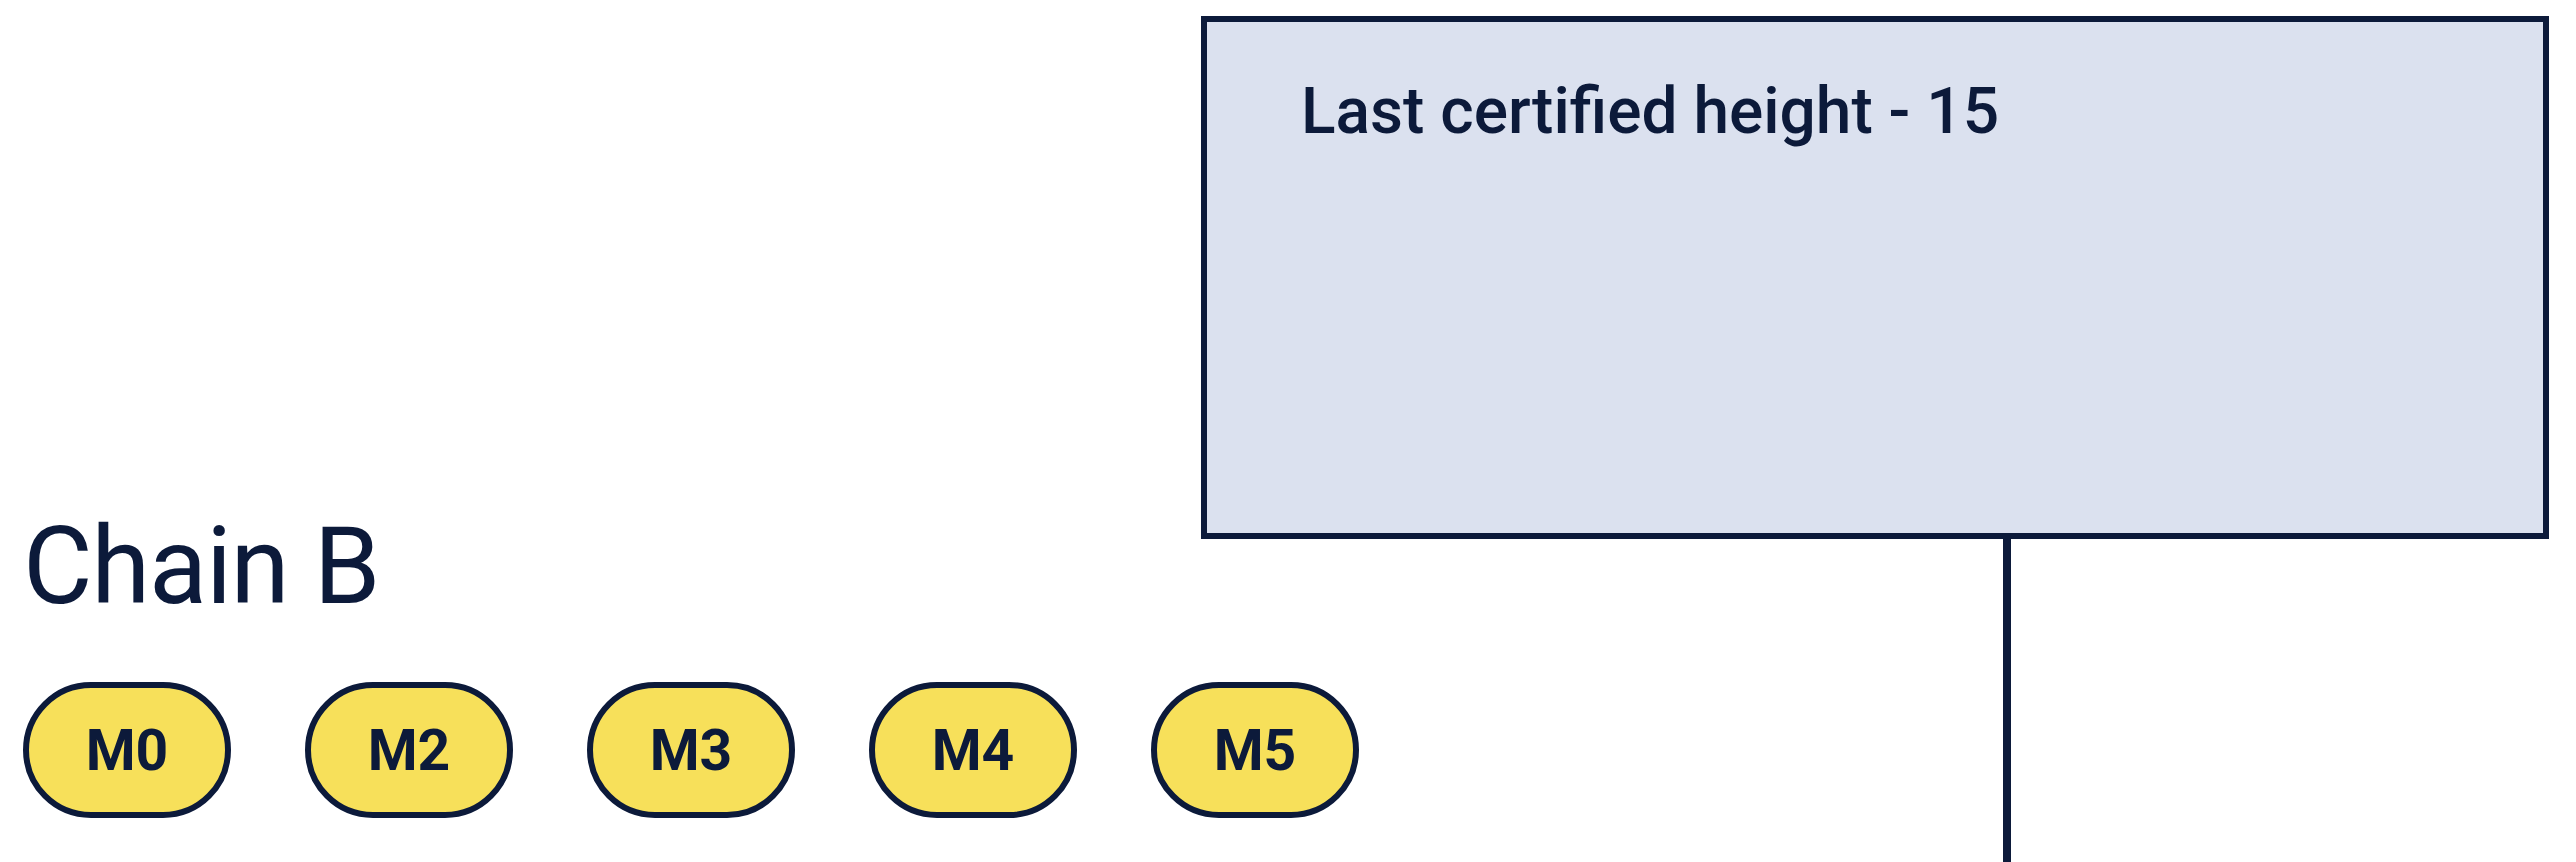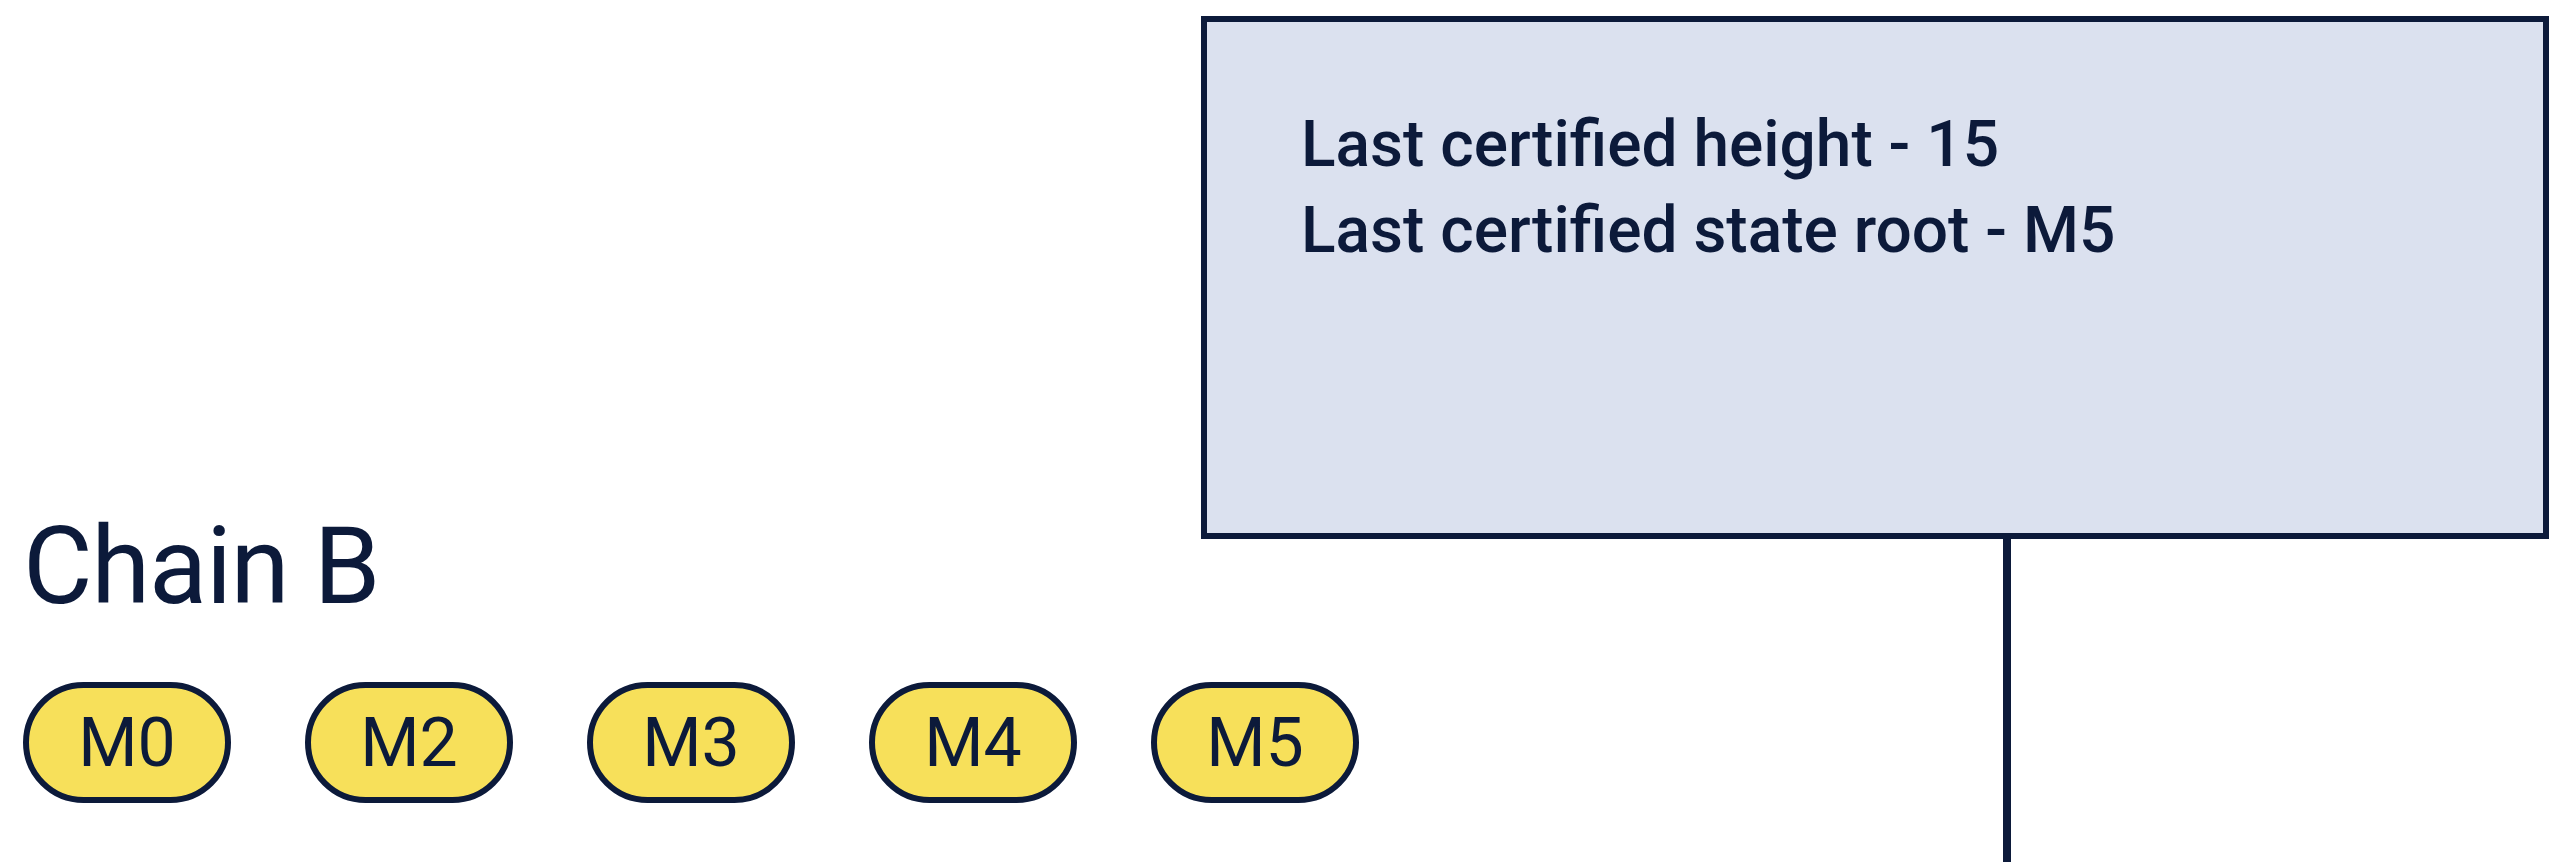--- a/index.html
+++ b/index.html
@@ -32,43 +32,43 @@
 
   .pill-row{
     position:absolute;
     left:23px;
     top:682px;
     display:flex;
     gap:74px;
   }
   .pill{
     min-width:208px;
-    height:121px;
+    height:136px;
     padding:0 40px;
     border-radius:74px;
     background:var(--pill);
     border:6.7px solid var(--pill-border);
     box-sizing:border-box;
     display:flex;
     align-items:center;
     justify-content:center;
-    font-size:68px;
-    font-weight:400;
+    font-size:57px;
+    font-weight:700;
   }
 
   .info-panel{
     position:absolute;
     left:1201px;
     top:16px;
     width:1348px;
     height:523px;
     background:var(--panel);
     border:6.7px solid var(--panel-border);
     box-sizing:border-box;
-    padding:80px 94px;
+    padding:47px 94px;
     font-size:64px;
     font-weight:500;
     line-height:1.35;
   }
   .info-panel .line{white-space:nowrap;}
 
   .connector{
     position:absolute;
     left:2003px;
     top:539px;
@@ -85,17 +85,16 @@
 <div class="pill-row">
   <div class="pill">M0</div>
   <div class="pill">M2</div>
   <div class="pill">M3</div>
   <div class="pill">M4</div>
   <div class="pill">M5</div>
 </div>
 
 <div class="info-panel">
   <div class="line">Last certified height - 15</div>
-  <div class="line">Last certified state root - M5</div>
 </div>
 
 <div class="connector"></div>
 
 
 </body></html>

